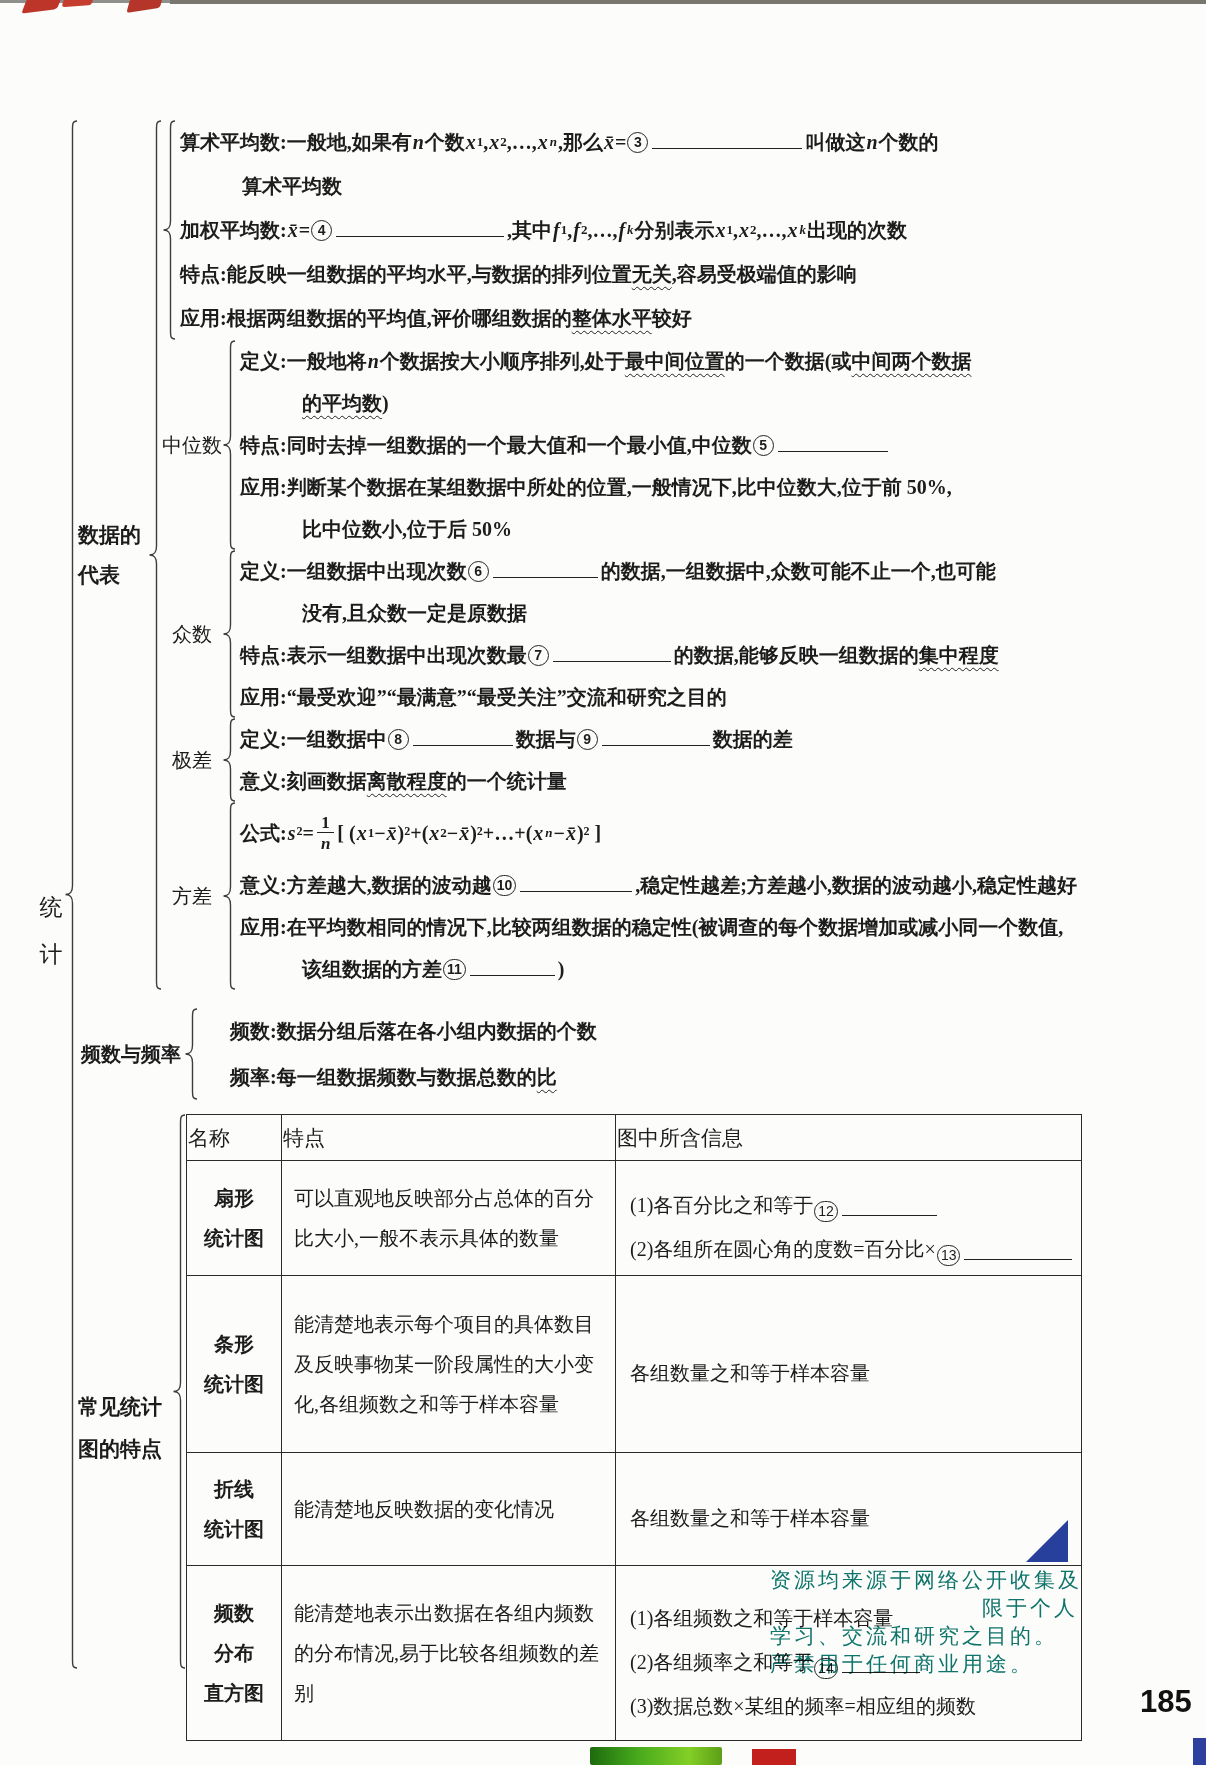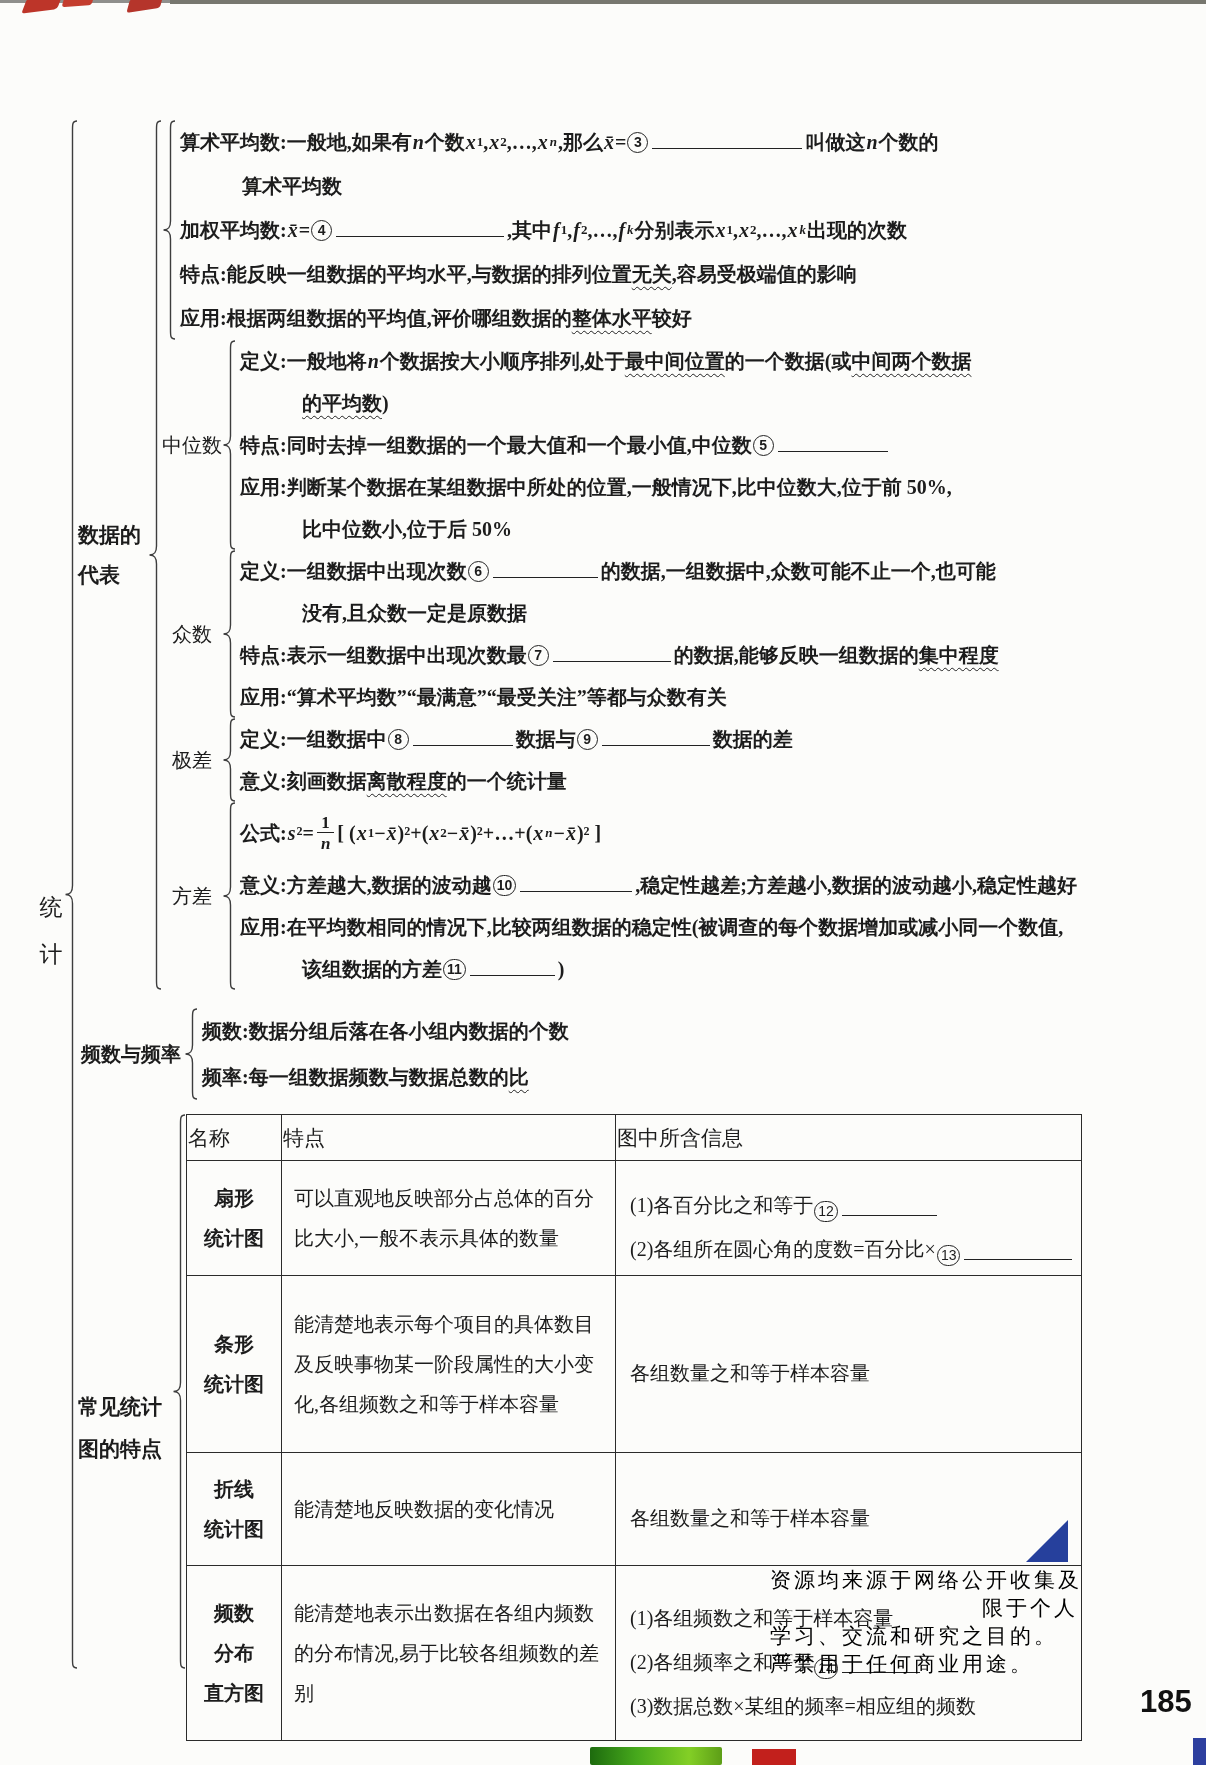--- a/index.html
+++ b/index.html
@@ -29,21 +29,21 @@
   .sec-b{margin-top:18px;}
   .sec-c{margin-top:14px;}
   .branches{display:flex;flex-direction:column;}
   .branch-row{display:flex;align-items:stretch;}
   .b-label{width:60px;flex:none;display:flex;align-items:center;justify-content:center;font-size:20px;}
   .b-lines{display:flex;flex-direction:column;justify-content:center;padding-left:4px;}
   .t-line{height:42px;display:flex;align-items:center;font-size:20px;white-space:nowrap;font-weight:bold;}
   .lh44 .t-line{height:44px;}
   .t-line.cont{margin-left:62px;}
   .t-line.formula{height:62px;}
-  .t-line.h46{height:46px;}
+  .t-line.h46{height:46px;margin-left:28px;}
   
   .blank{display:inline-block;height:12px;vertical-align:-4px;border-bottom:1.7px solid #222;margin:0 3px;}
   .circ{display:inline-flex;align-items:center;justify-content:center;min-width:21px;height:21px;
         padding:0 3px;box-sizing:border-box;border:1.6px solid #222;border-radius:12px;
         font-size:14px;line-height:1;font-style:normal;
         font-family:"Liberation Sans","DejaVu Sans",sans-serif;vertical-align:-4px;margin:0 1px;}
   .wavy{text-decoration:underline;text-decoration-style:wavy;text-decoration-thickness:1px;
         text-decoration-color:#222;text-underline-offset:5px;}
   .mv{font-style:italic;padding:0 1px;}
   sub{font-size:13px;line-height:0;}
@@ -59,21 +59,21 @@
   .cell-name{text-align:center;font-family:"Liberation Sans","DejaVu Sans",sans-serif;
              font-weight:bold;line-height:40px;}
   .cell-feat{padding:4px 12px;line-height:40px;}
   .cell-info{padding:22px 6px 4px 14px;}
   .info-item{line-height:44px;white-space:nowrap;}
   .chart-table tbody tr:nth-child(1) td{height:86px;}
   .chart-table tbody tr:nth-child(2) td{height:150px;}
   .chart-table tbody tr:nth-child(3) td{height:86px;}
   .chart-table tbody tr:nth-child(4) td{height:148px;}
   
-  .watermark{position:absolute;left:770px;top:1566px;width:430px;color:#000000;
+  .watermark{position:absolute;left:770px;top:1566px;width:430px;color:#0f766e;
              font-size:21px;line-height:28px;letter-spacing:3px;mix-blend-mode:multiply;}
   .wm-line:nth-child(2){margin-left:212px;}
   
   .page-num{position:absolute;left:1140px;top:1684px;
             font-family:"Liberation Sans","DejaVu Sans",sans-serif;
             font-weight:bold;font-size:31px;color:#111;}
   .blue-wedge{position:absolute;left:1026px;top:1520px;width:42px;height:42px;background:#26409c;
               clip-path:polygon(0 100%,100% 0,100% 100%);}
   .bar-green{position:absolute;left:590px;top:1747px;width:132px;height:18px;border-radius:2px;
              background:linear-gradient(90deg,#1d6b0e 0%,#46a81c 35%,#83cf26 75%,#5d9e17 100%);}
@@ -143,21 +143,21 @@
               <div class="b-label">众数</div>
               <div class="brace-slot">
                 <svg width="14" height="168" viewBox="0 0 14 168">
                   <path d="M13 1 C8.5 1 8.5 4 8.5 10 L8.5 75 C8.5 81.5 6.5 84 1.5 84 C6.5 84 8.5 86.5 8.5 93 L8.5 158 C8.5 164 8.5 167 13 167" fill="none" stroke="#3d3d3d" stroke-width="1.4"></path>
                 </svg>
               </div>
               <div class="b-lines">
                 <div class="t-line">定义:一组数据中出现次数<span class="circ">6</span><span class="blank" style="width:105px"></span> 的数据,一组数据中,众数可能不止一个,也可能</div>
                 <div class="t-line cont">没有,且众数一定是原数据</div>
                 <div class="t-line">特点:表示一组数据中出现次数最<span class="circ">7</span><span class="blank" style="width:118px"></span> 的数据,能够反映一组数据的<span class="wavy">集中程度</span></div>
-                <div class="t-line">应用:“算术平均数”“最满意”“最受关注”等都与众数有关</div>
+                <div class="t-line">应用:“最受欢迎”“最满意”“最受关注”交流和研究之目的</div>
               </div>
             </div>
             <div class="branch-row">
               <div class="b-label">极差</div>
               <div class="brace-slot">
                 <svg width="14" height="84" viewBox="0 0 14 84">
                   <path d="M13 1 C8.5 1 8.5 4 8.5 10 L8.5 33 C8.5 39.5 6.5 42 1.5 42 C6.5 42 8.5 44.5 8.5 51 L8.5 74 C8.5 80 8.5 83 13 83" fill="none" stroke="#3d3d3d" stroke-width="1.4"></path>
                 </svg>
               </div>
               <div class="b-lines">

